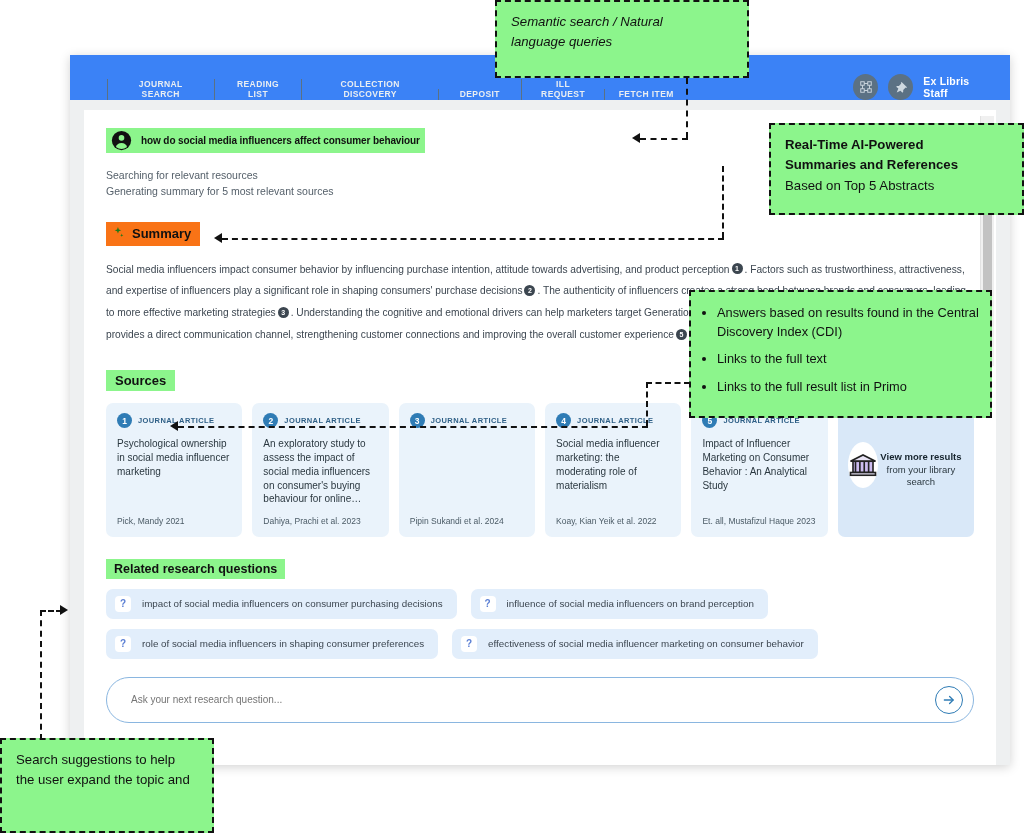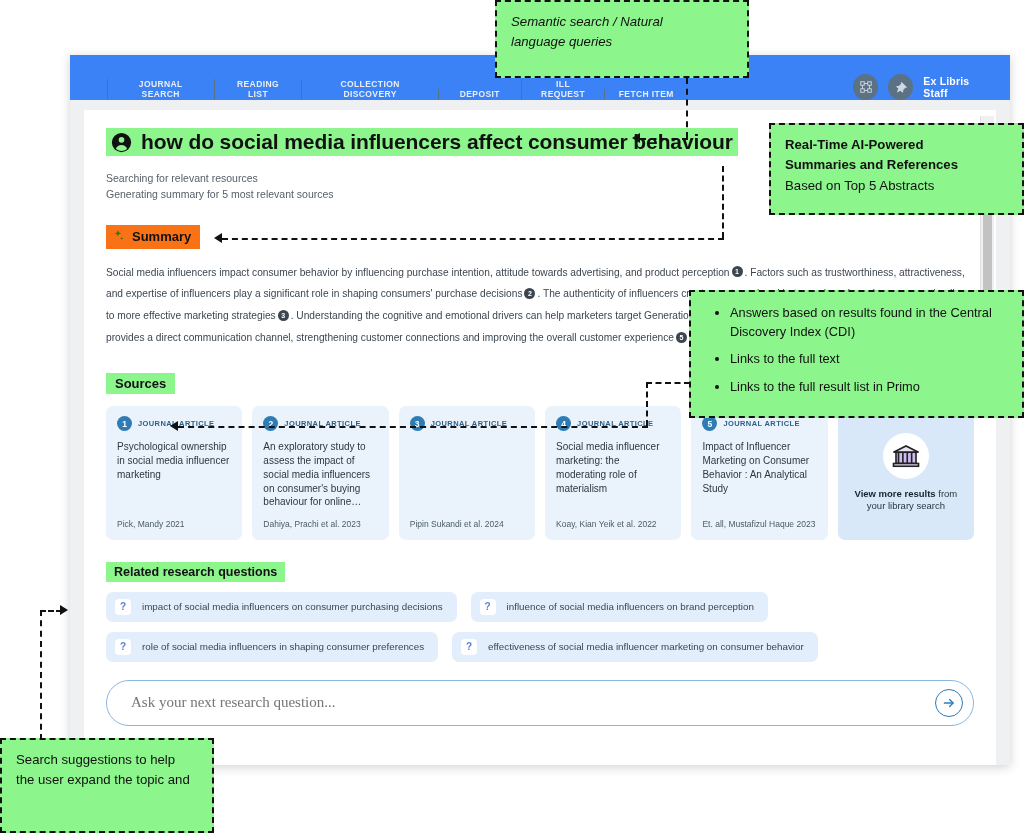--- a/index.html
+++ b/index.html
@@ -45,21 +45,21 @@
     padding:10px 14px 0 14px;box-sizing:border-box;
   }
   #content-card{
     background:#ffffff;height:100%;box-sizing:border-box;
     padding:18px 22px 0 22px;position:relative;overflow:hidden;
   }
 
   
   #query-row{display:flex;align-items:center;gap:9px;width:fit-content;background:#8cf58c;padding:2px 5px;}
   #query-avatar{width:21px;height:21px;flex:0 0 21px;}
-  #query-text{font-size:21px;font-weight:bold;color:#111;letter-spacing:-.1px;}
+  #query-text{font-size:10px;font-weight:bold;color:#111;letter-spacing:-.1px;}
 
   .status-line{font-size:10.5px;color:#55606a;margin-top:0;line-height:1.55;}
   #status-block{margin-top:14px;}
 
   
   #summary-badge{
     display:inline-flex;align-items:center;gap:7px;background:#f97316;
     padding:3px 9px 3px 6px;margin-top:22px;
   }
   #summary-badge .label{font-size:13px;font-weight:bold;color:#111;}
@@ -88,21 +88,21 @@
   .src-head{display:flex;align-items:center;gap:6px;}
   .src-num{
     width:15px;height:15px;border-radius:50%;background:#2f7cb5;color:#fff;
     font-size:8.5px;font-weight:bold;display:flex;align-items:center;justify-content:center;
   }
   .src-type{font-size:7.5px;font-weight:bold;color:#2e5f86;letter-spacing:.4px;}
   .src-title{margin-top:9px;font-size:10px;color:#2b3840;line-height:1.38;}
   .src-auth{margin-top:auto;padding-top:10px;font-size:8.5px;color:#4b5b66;line-height:1.35;}
   #view-more-card{
     width:146px;min-height:120px;background:#d9e8f8;border-radius:7px;
-    display:flex;flex-direction:column;align-items:center;justify-content:center;
+    display:flex;flex-direction:row;align-items:center;justify-content:center;
     padding:10px;box-sizing:border-box;text-align:center;
   }
   #view-more-icon{
     width:46px;height:46px;border-radius:50%;background:#fff;
     display:flex;align-items:center;justify-content:center;margin-bottom:9px;
   }
   #view-more-text{font-size:9.5px;color:#2b3840;line-height:1.35;}
   #view-more-text b{color:#16242e;}
 
   
@@ -120,22 +120,22 @@
     font-size:10px;font-weight:bold;display:flex;align-items:center;justify-content:center;
   }
   .q-label{font-size:9.8px;color:#3c4650;}
 
   
   #ask-bar{
     margin-top:18px;height:44px;border:1px solid #8ab6e0;border-radius:23px;
     display:flex;align-items:center;padding:0 10px 0 22px;background:#fff;
   }
   #ask-input{
-    flex:1;border:none;outline:none;font-family:Liberation Serif, serif;
-    font-size:15px;color:#9aa4ac;background:transparent;
+    flex:1;border:none;outline:none;font-family:Liberation Sans, sans-serif;
+    font-size:10px;color:#9aa4ac;background:transparent;
   }
   #ask-submit{
     width:26px;height:26px;border-radius:50%;border:1.4px solid #2f7cb5;
     display:flex;align-items:center;justify-content:center;color:#2f7cb5;flex:0 0 26px;
   }
 
   
   #scrollbar-track{
     position:absolute;right:2px;top:6px;width:13px;height:250px;
     background:#f0f0f0;border-left:1px solid #e2e2e2;
@@ -155,21 +155,21 @@
     box-sizing:border-box;padding:10px 14px;z-index:30;
   }
   .callout .c-line{font-size:13.2px;color:#111;line-height:1.55;}
   .callout .c-line.bold{font-weight:bold;}
   .callout ul{margin:0;padding-left:17px;}
   .callout li{font-size:12.8px;color:#111;line-height:1.45;margin-bottom:9px;}
   .callout li:last-child{margin-bottom:0;}
 
   #callout-semantic{left:495px;top:0px;width:254px;height:78px;font-style:italic;}
   #callout-summaries{left:769px;top:123px;width:255px;height:92px;}
-  #callout-cdi{left:689px;top:290px;width:335px;height:128px;padding:12px 22px;}
+  #callout-cdi{left:689px;top:290px;width:303px;height:128px;padding:12px 9px;}
   #callout-suggestions{left:0px;top:738px;width:214px;height:95px;}
 
   
   .lead{position:absolute;z-index:25;}
   .lead-h{border-top:2px dashed #111;height:0;}
   .lead-v{border-left:2px dashed #111;width:0;}
   .arrow-left{
     position:absolute;width:0;height:0;z-index:26;
     border-top:5px solid transparent;border-bottom:5px solid transparent;
     border-right:8px solid #111;

